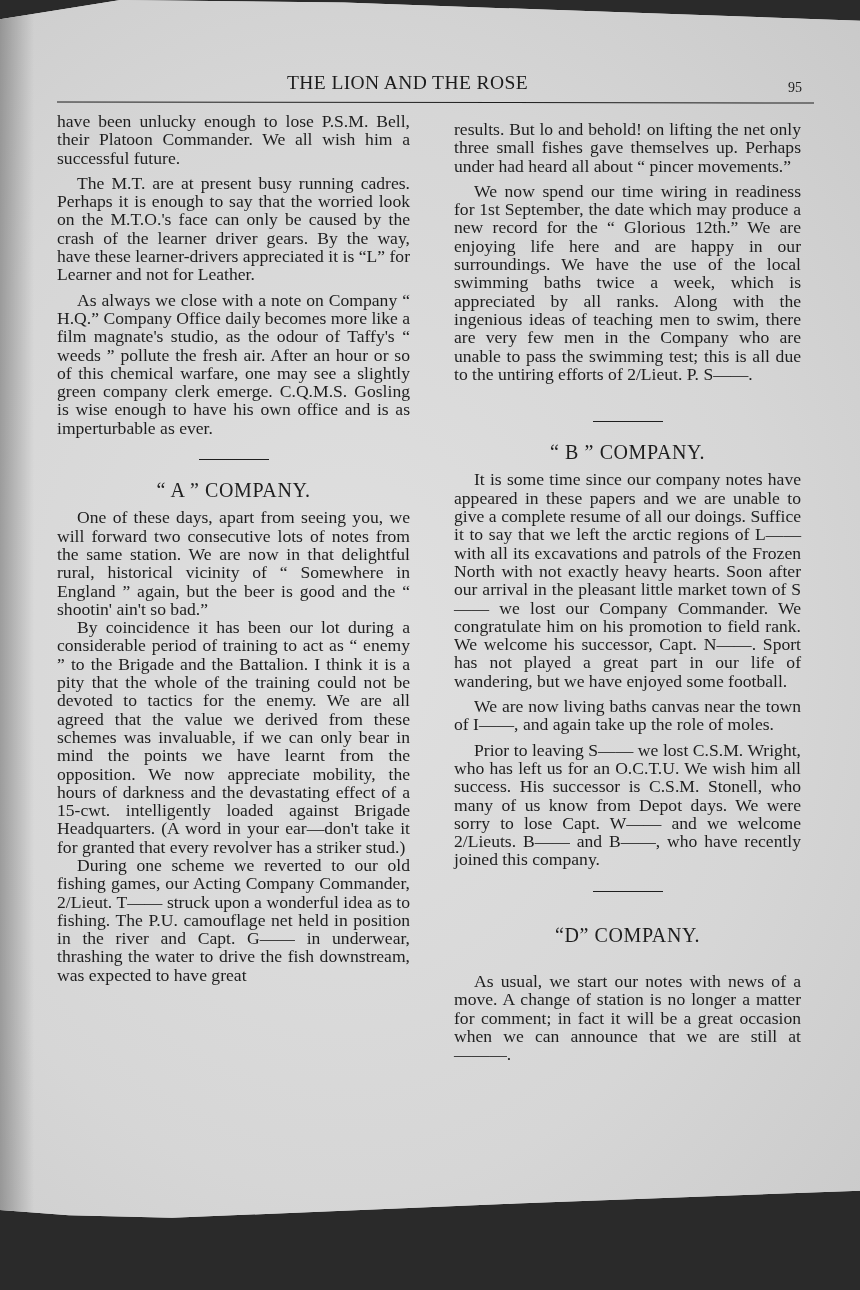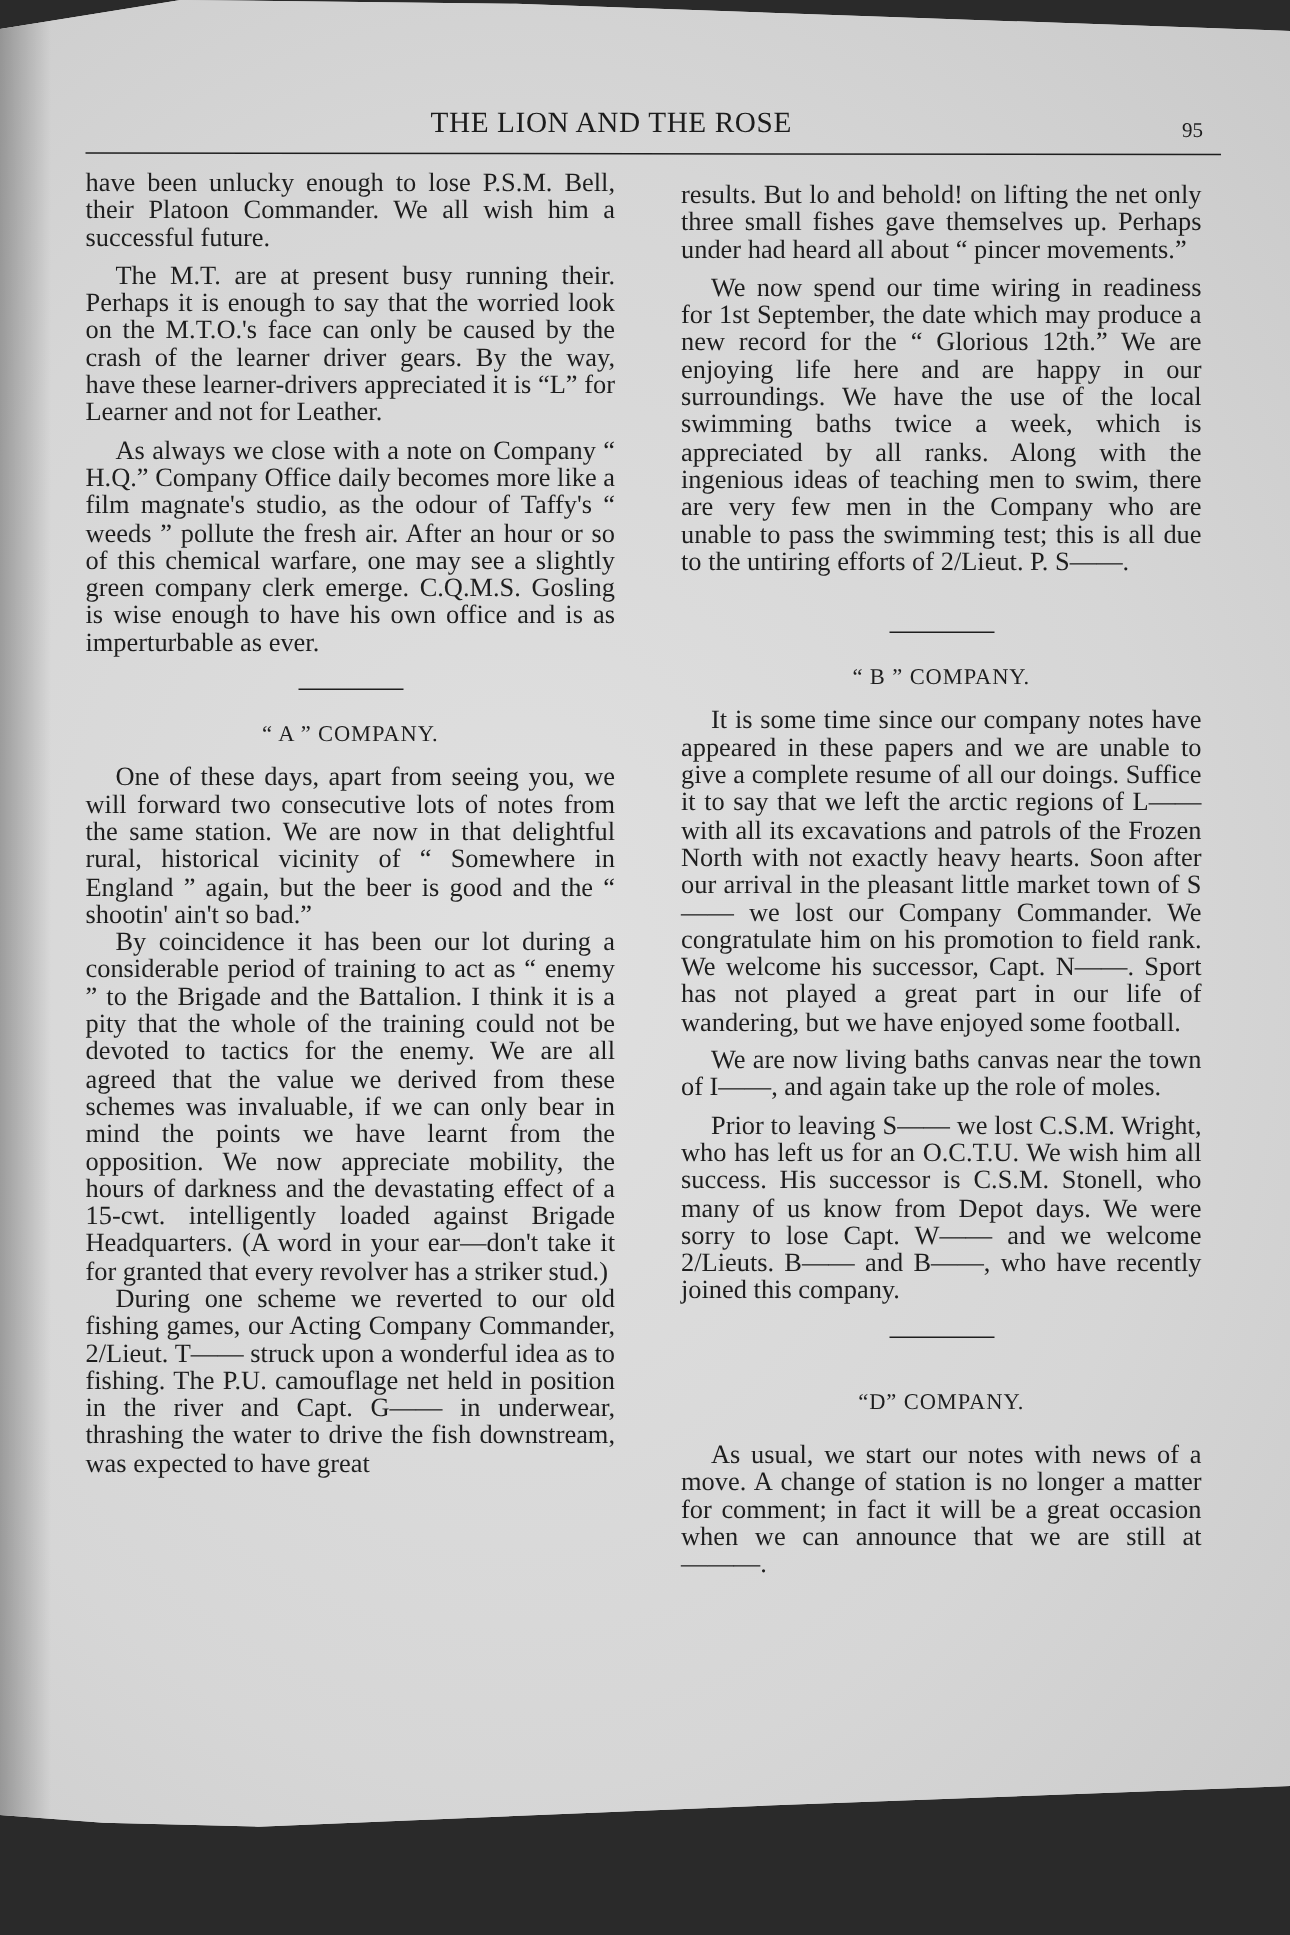--- a/index.html
+++ b/index.html
@@ -45,55 +45,55 @@
   .col-left { left: 57px; top: 112px; width: 353px; }
   .col-right { left: 454px; top: 120px; width: 347px; }
   .col p { margin: 0; text-indent: 20px; }
   .col p.noindent { text-indent: 0; }
   .col p.gap { margin-top: 7px; }
   .rule {
     width: 70px; height: 0; border-top: 1.5px solid #1e1e1e;
     margin: 22px auto 0 auto;
   }
   .section-heading {
-    text-align: center; font-size: 15px; letter-spacing: 0.6px;
+    text-align: center; font-size: 20px; letter-spacing: 0.6px;
     margin: 21px 0 9px 0; text-indent: 0;
   }
 </style>
 </head>
 <body>
 
 <div class="page">
   <div class="shade-left"></div>
 
   <div class="header">
     <div class="running-title">THE LION AND THE ROSE</div>
     <div class="page-number">95</div>
     <div class="header-rule"></div>
   </div>
 
   <div class="col col-left">
     <p class="noindent">have been unlucky enough to lose P.S.M. Bell, their Platoon Commander. We all wish him a successful future.</p>
-    <p class="gap">The M.T. are at present busy running their. Perhaps it is enough to say that the worried look on the M.T.O.'s face can only be caused by the crash of the learner driver gears. By the way, have these learner-drivers appreciated it is “L” for Learner and not for Leather.</p>
+    <p class="gap">The M.T. are at present busy running cadres. Perhaps it is enough to say that the worried look on the M.T.O.'s face can only be caused by the crash of the learner driver gears. By the way, have these learner-drivers appreciated it is “L” for Learner and not for Leather.</p>
     <p class="gap">As always we close with a note on Company “ H.Q.” Company Office daily becomes more like a film magnate's studio, as the odour of Taffy's “ weeds ” pollute the fresh air. After an hour or so of this chemical warfare, one may see a slightly green company clerk emerge. C.Q.M.S. Gosling is wise enough to have his own office and is as imperturbable as ever.</p>
 
     <div class="rule"></div>
     <div class="section-heading">“ A ” COMPANY.</div>
     <p>One of these days, apart from seeing you, we will forward two consecutive lots of notes from the same station. We are now in that delightful rural, historical vicinity of “ Somewhere in England ” again, but the beer is good and the “ shootin' ain't so bad.”</p>
     <p>By coincidence it has been our lot dur­ing a considerable period of training to act as “ enemy ” to the Brigade and the Battalion. I think it is a pity that the whole of the training could not be devoted to tactics for the enemy. We are all agreed that the value we derived from these schemes was invaluable, if we can only bear in mind the points we have learnt from the opposition. We now appreciate mobility, the hours of darkness and the devastating effect of a 15-cwt. intelligently loaded against Brigade Headquarters. (A word in your ear—don't take it for granted that every re­volver has a striker stud.)</p>
     <p>During one scheme we reverted to our old fishing games, our Acting Company Commander, 2/Lieut. T—— struck upon a wonderful idea as to fishing. The P.U. camouflage net held in position in the river and Capt. G—— in underwear, thrashing the water to drive the fish downstream, was expected to have great</p>
   </div>
 
   <div class="col col-right">
     <p class="noindent">results. But lo and behold! on lifting the net only three small fishes gave them­selves up. Perhaps under had heard all about “ pincer movements.”</p>
     <p class="gap">We now spend our time wiring in readi­ness for 1st September, the date which may produce a new record for the “ Glor­ious 12th.” We are enjoying life here and are happy in our surroundings. We have the use of the local swimming baths twice a week, which is appreciated by all ranks. Along with the ingenious ideas of teaching men to swim, there are very few men in the Company who are unable to pass the swimming test; this is all due to the untiring efforts of 2/Lieut. P. S——.</p>
 
     <div class="rule" style="margin-top:38px"></div>
     <div class="section-heading">“ B ” COMPANY.</div>
     <p>It is some time since our company notes have appeared in these papers and we are unable to give a complete resume of all our doings. Suffice it to say that we left the arctic regions of L—— with all its excavations and patrols of the Frozen North with not exactly heavy hearts. Soon after our arrival in the pleasant little market town of S—— we lost our Company Commander. We con­gratulate him on his promotion to field rank. We welcome his successor, Capt. N——. Sport has not played a great part in our life of wandering, but we have enjoyed some football.</p>
     <p class="gap">We are now living baths canvas near the town of I——, and again take up the role of moles.</p>
     <p class="gap">Prior to leaving S—— we lost C.S.M. Wright, who has left us for an O.C.T.U. We wish him all success. His successor is C.S.M. Stonell, who many of us know from Depot days. We were sorry to lose Capt. W—— and we welcome 2/Lieuts. B—— and B——, who have recently joined this company.</p>
 
     <div class="rule"></div>
-    <div class="section-heading" style="margin-top:34px;margin-bottom:16px">“D” COMPANY.</div>
+    <div class="section-heading" style="margin-top:34px;margin-bottom:28px">“D” COMPANY.</div>
     <p>As usual, we start our notes with news of a move. A change of station is no longer a matter for comment; in fact it will be a great occasion when we can announce that we are still at ———.</p>
   </div>
 </div>
 
 </body></html>

